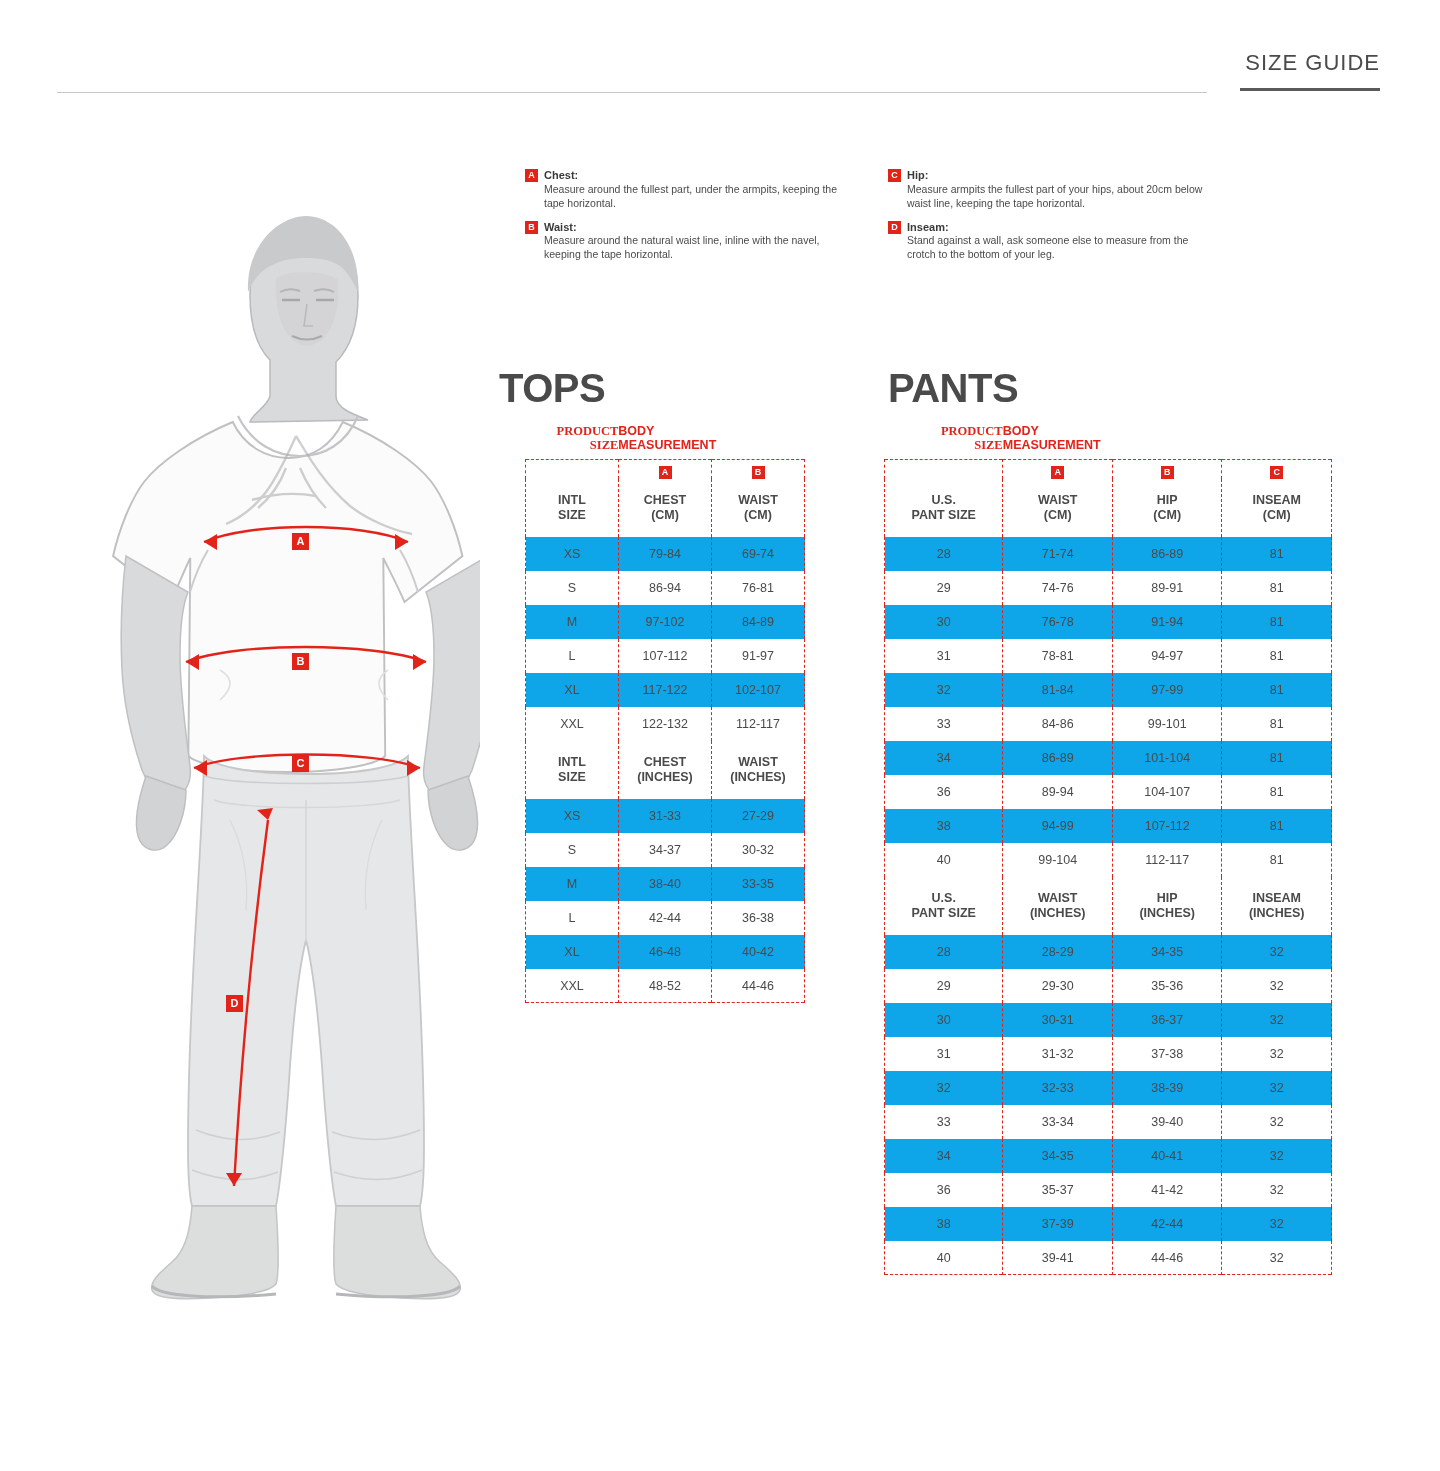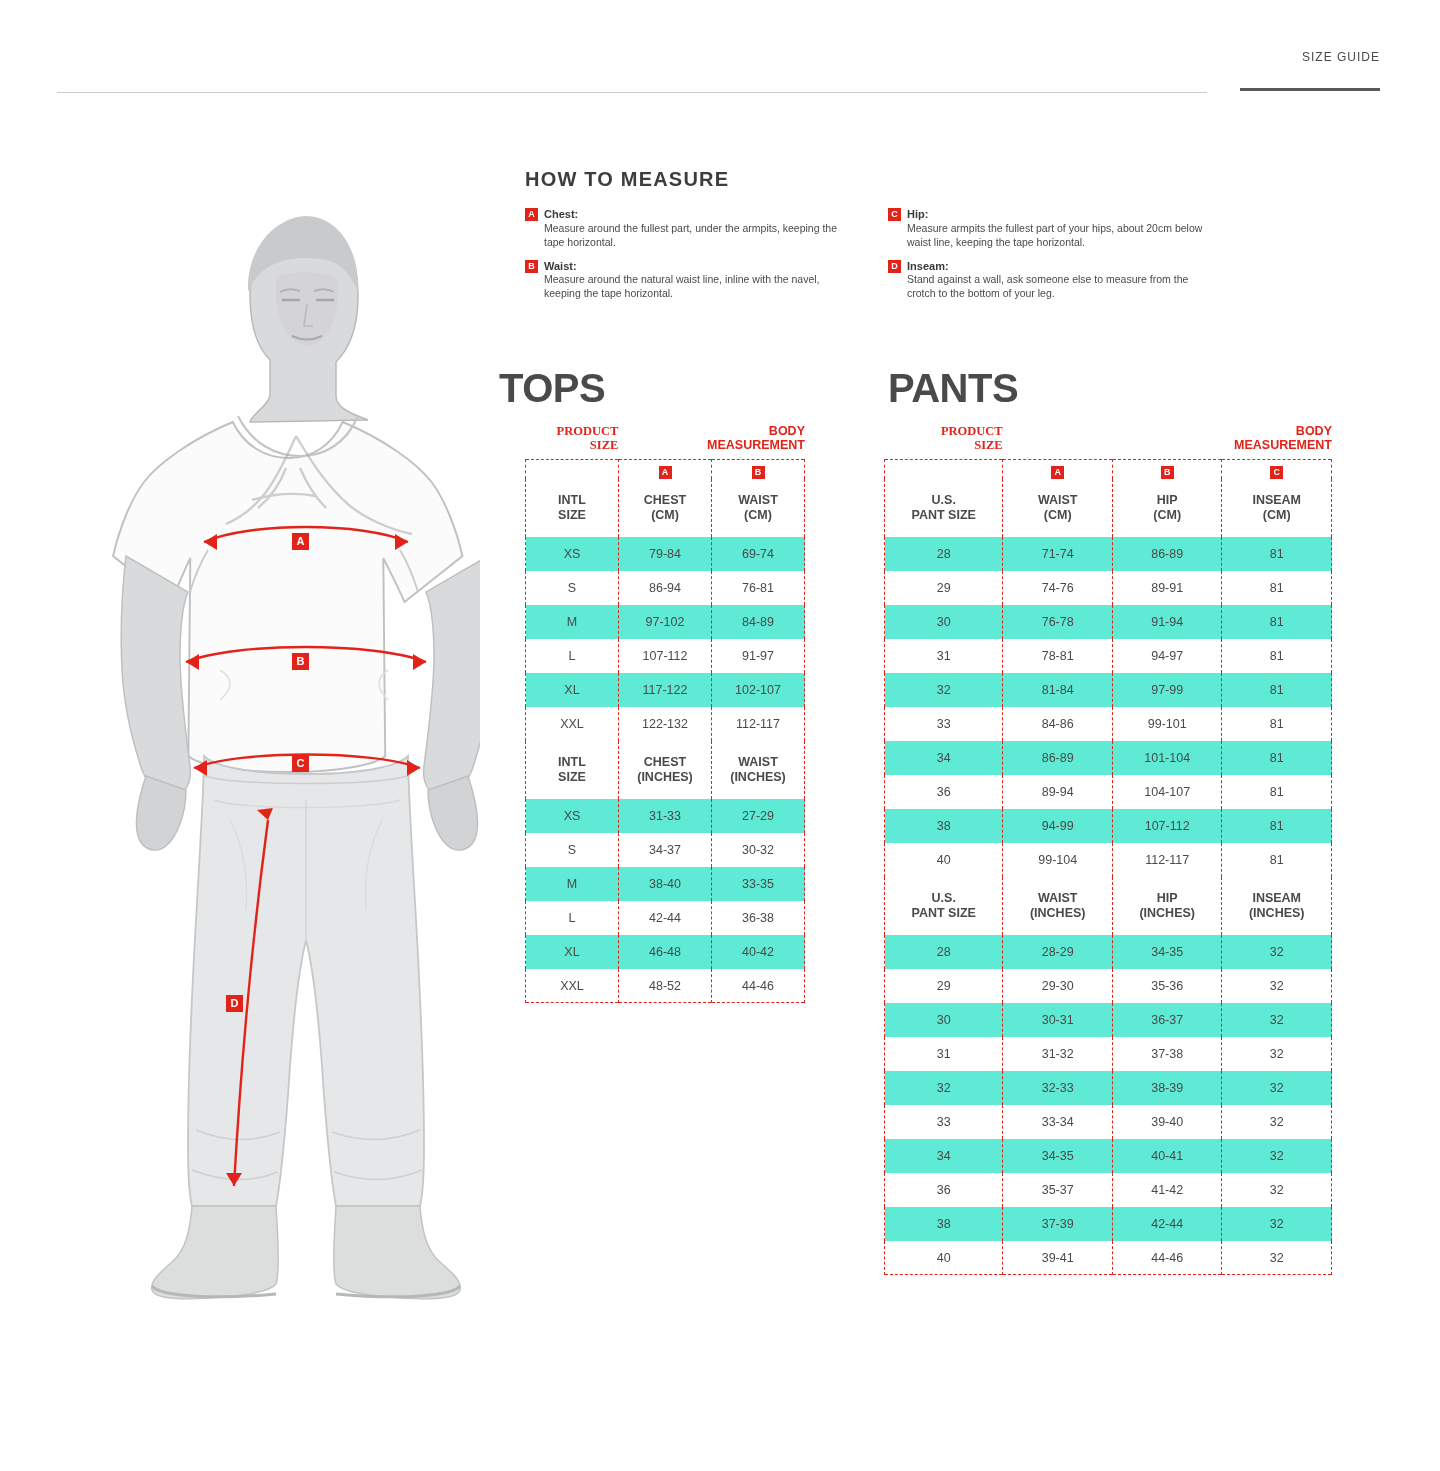--- a/index.html
+++ b/index.html
@@ -26,21 +26,21 @@
     left: 57px; top: 28px;
     font-size: 38px;
     font-weight: bold;
     letter-spacing: -0.5px;
     color: #3d3d3d;
     white-space: nowrap;
   }
   .header-sub {
     position: absolute;
     right: 60px; top: 50px;
-    font-size: 12px;
+    font-size: 22px;
     letter-spacing: 1px;
     color: #4a4a4a;
     font-weight: normal;
   }
   .header-rule-thin {
     position: absolute;
     left: 57px; top: 92px;
     width: 1150px; height: 1px;
     background: #c9c9c9;
   }
@@ -101,39 +101,39 @@
   .hdr-row {
     display: flex;
     font-size: 12.5px;
     font-weight: bold;
     color: #e2231a;
     text-align: center;
     line-height: 1.15;
     padding-bottom: 6px;
   }
   .hdr-row .h-prod { text-align: right; font-family: Liberation Serif, serif; }
-  .hdr-row .h-body { text-align: right; }
+  .hdr-row .h-body { text-align: left; }
 
   table.sz {
     width: 100%;
     border-collapse: collapse;
     border: 1px dashed #e2231a;
     table-layout: fixed;
   }
   table.sz td, table.sz th {
     border-left: 1px dashed #e2231a;
     border-right: 1px dashed #e2231a;
     text-align: center;
     font-size: 12.5px;
     color: #4a4a4a;
     padding: 0;
     height: 34px;
     vertical-align: middle;
   }
-  table.sz tr.shade td { background: #5eead4; }
+  table.sz tr.shade td { background: #0ea5e9; }
   table.sz tr.colhdr td {
     font-weight: bold;
     font-size: 12.5px;
     color: #4a4a4a;
     height: 58px;
     line-height: 1.2;
     background: #ffffff;
   }
   table.sz tr.badgerow td {
     height: 16px;
@@ -238,21 +238,20 @@
     <path d="M134 986 l-8 -13 l16 0 z" fill="#e2231a"></path>
   </svg>
 
   <div class="fig-letter" style="left:192px; top:333px;">A</div>
   <div class="fig-letter" style="left:192px; top:453px;">B</div>
   <div class="fig-letter" style="left:192px; top:555px;">C</div>
   <div class="fig-letter" style="left:126px; top:795px;">D</div>
 </div>
 
 <div class="howto">
-  <div class="howto-title">HOW TO MEASURE</div>
   <div class="howto-cols">
     <div class="howto-col">
       <div class="howto-item">
         <span class="badge">A</span>
         <span class="howto-text">
           <span class="lbl">Chest:</span>
           <span>Measure around the fullest part, under the armpits, keeping the tape horizontal.</span>
         </span>
       </div>
       <div class="howto-item">

